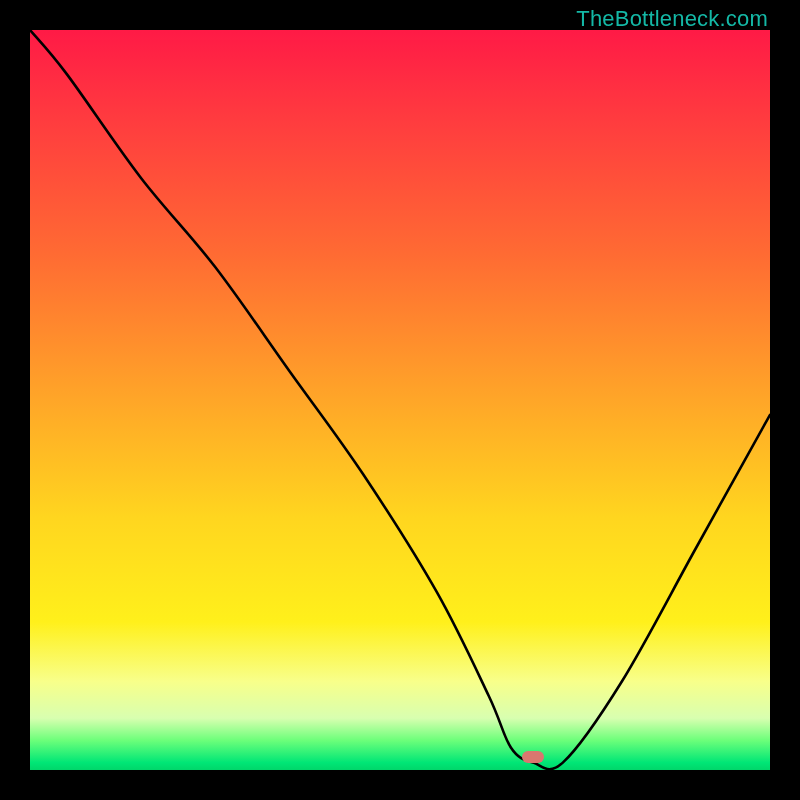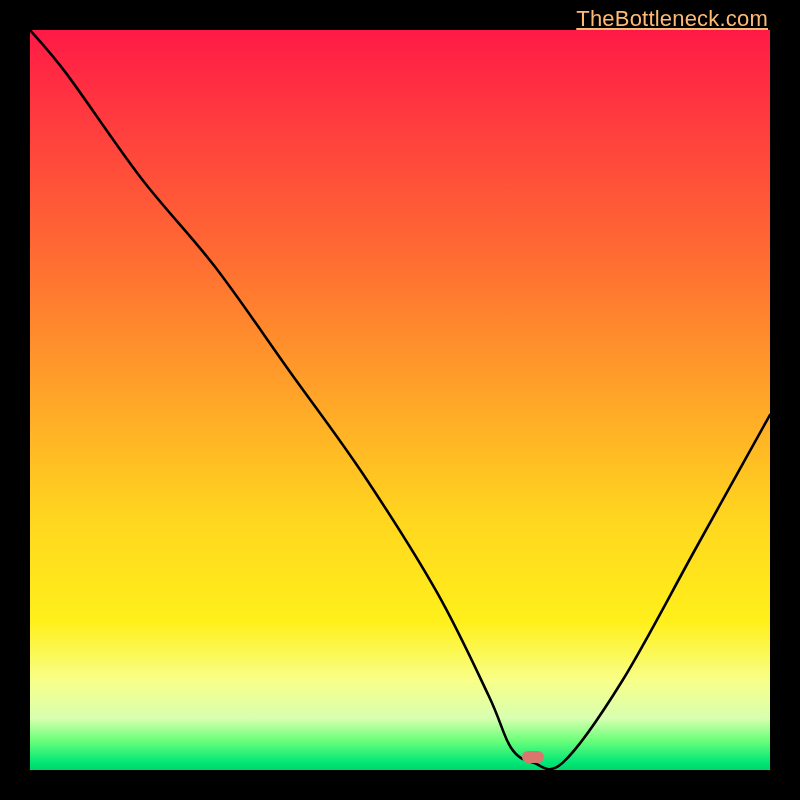--- a/index.html
+++ b/index.html
@@ -51,26 +51,25 @@
     width: 22px;
     height: 12px;
     border-radius: 6px;
     background: #d9776f;
     transform: translate(-50%, -50%);
   }
   .watermark {
     position: absolute;
     top: 6px;
     right: 32px;
-    color: #fdba74;
+    color: #14b8a6;
     font-size: 22px;
     font-weight: 400;
     letter-spacing: 0.2px;
     user-select: none;
-    text-decoration: underline;
   }
   svg.curve {
     position: absolute;
     inset: 0;
     width: 100%;
     height: 100%;
   }
 </style>
 </head>
 <body>

